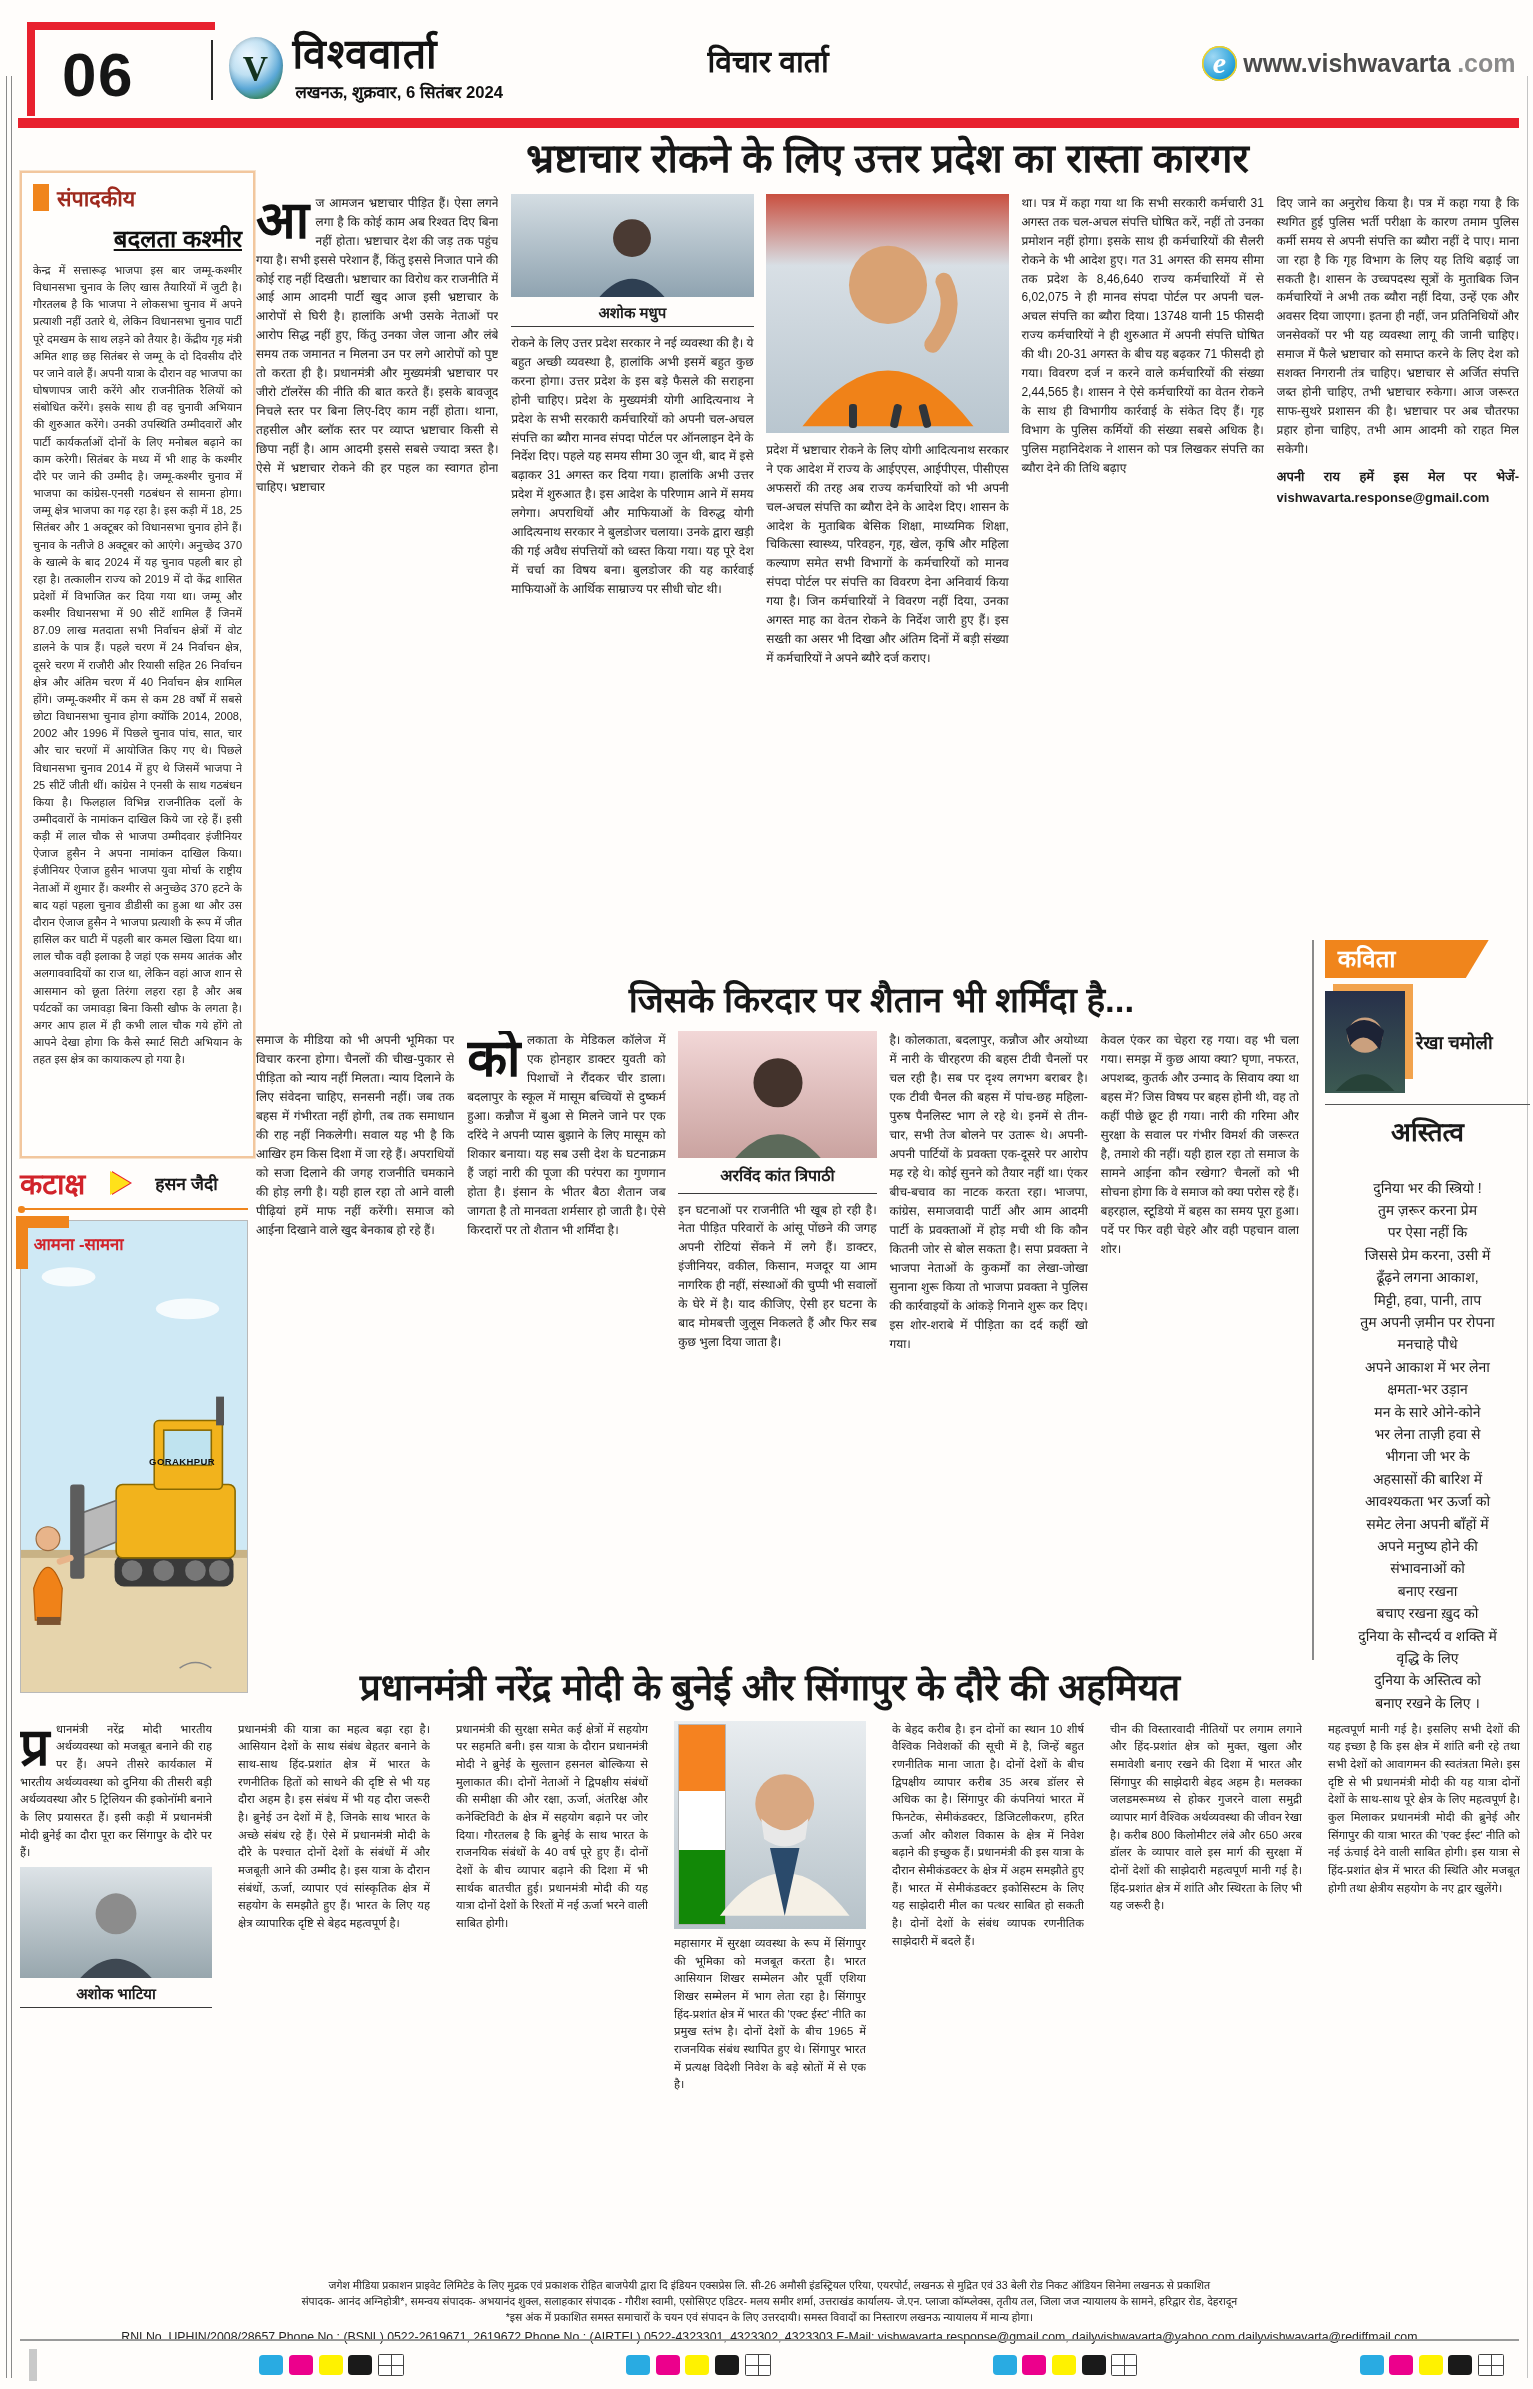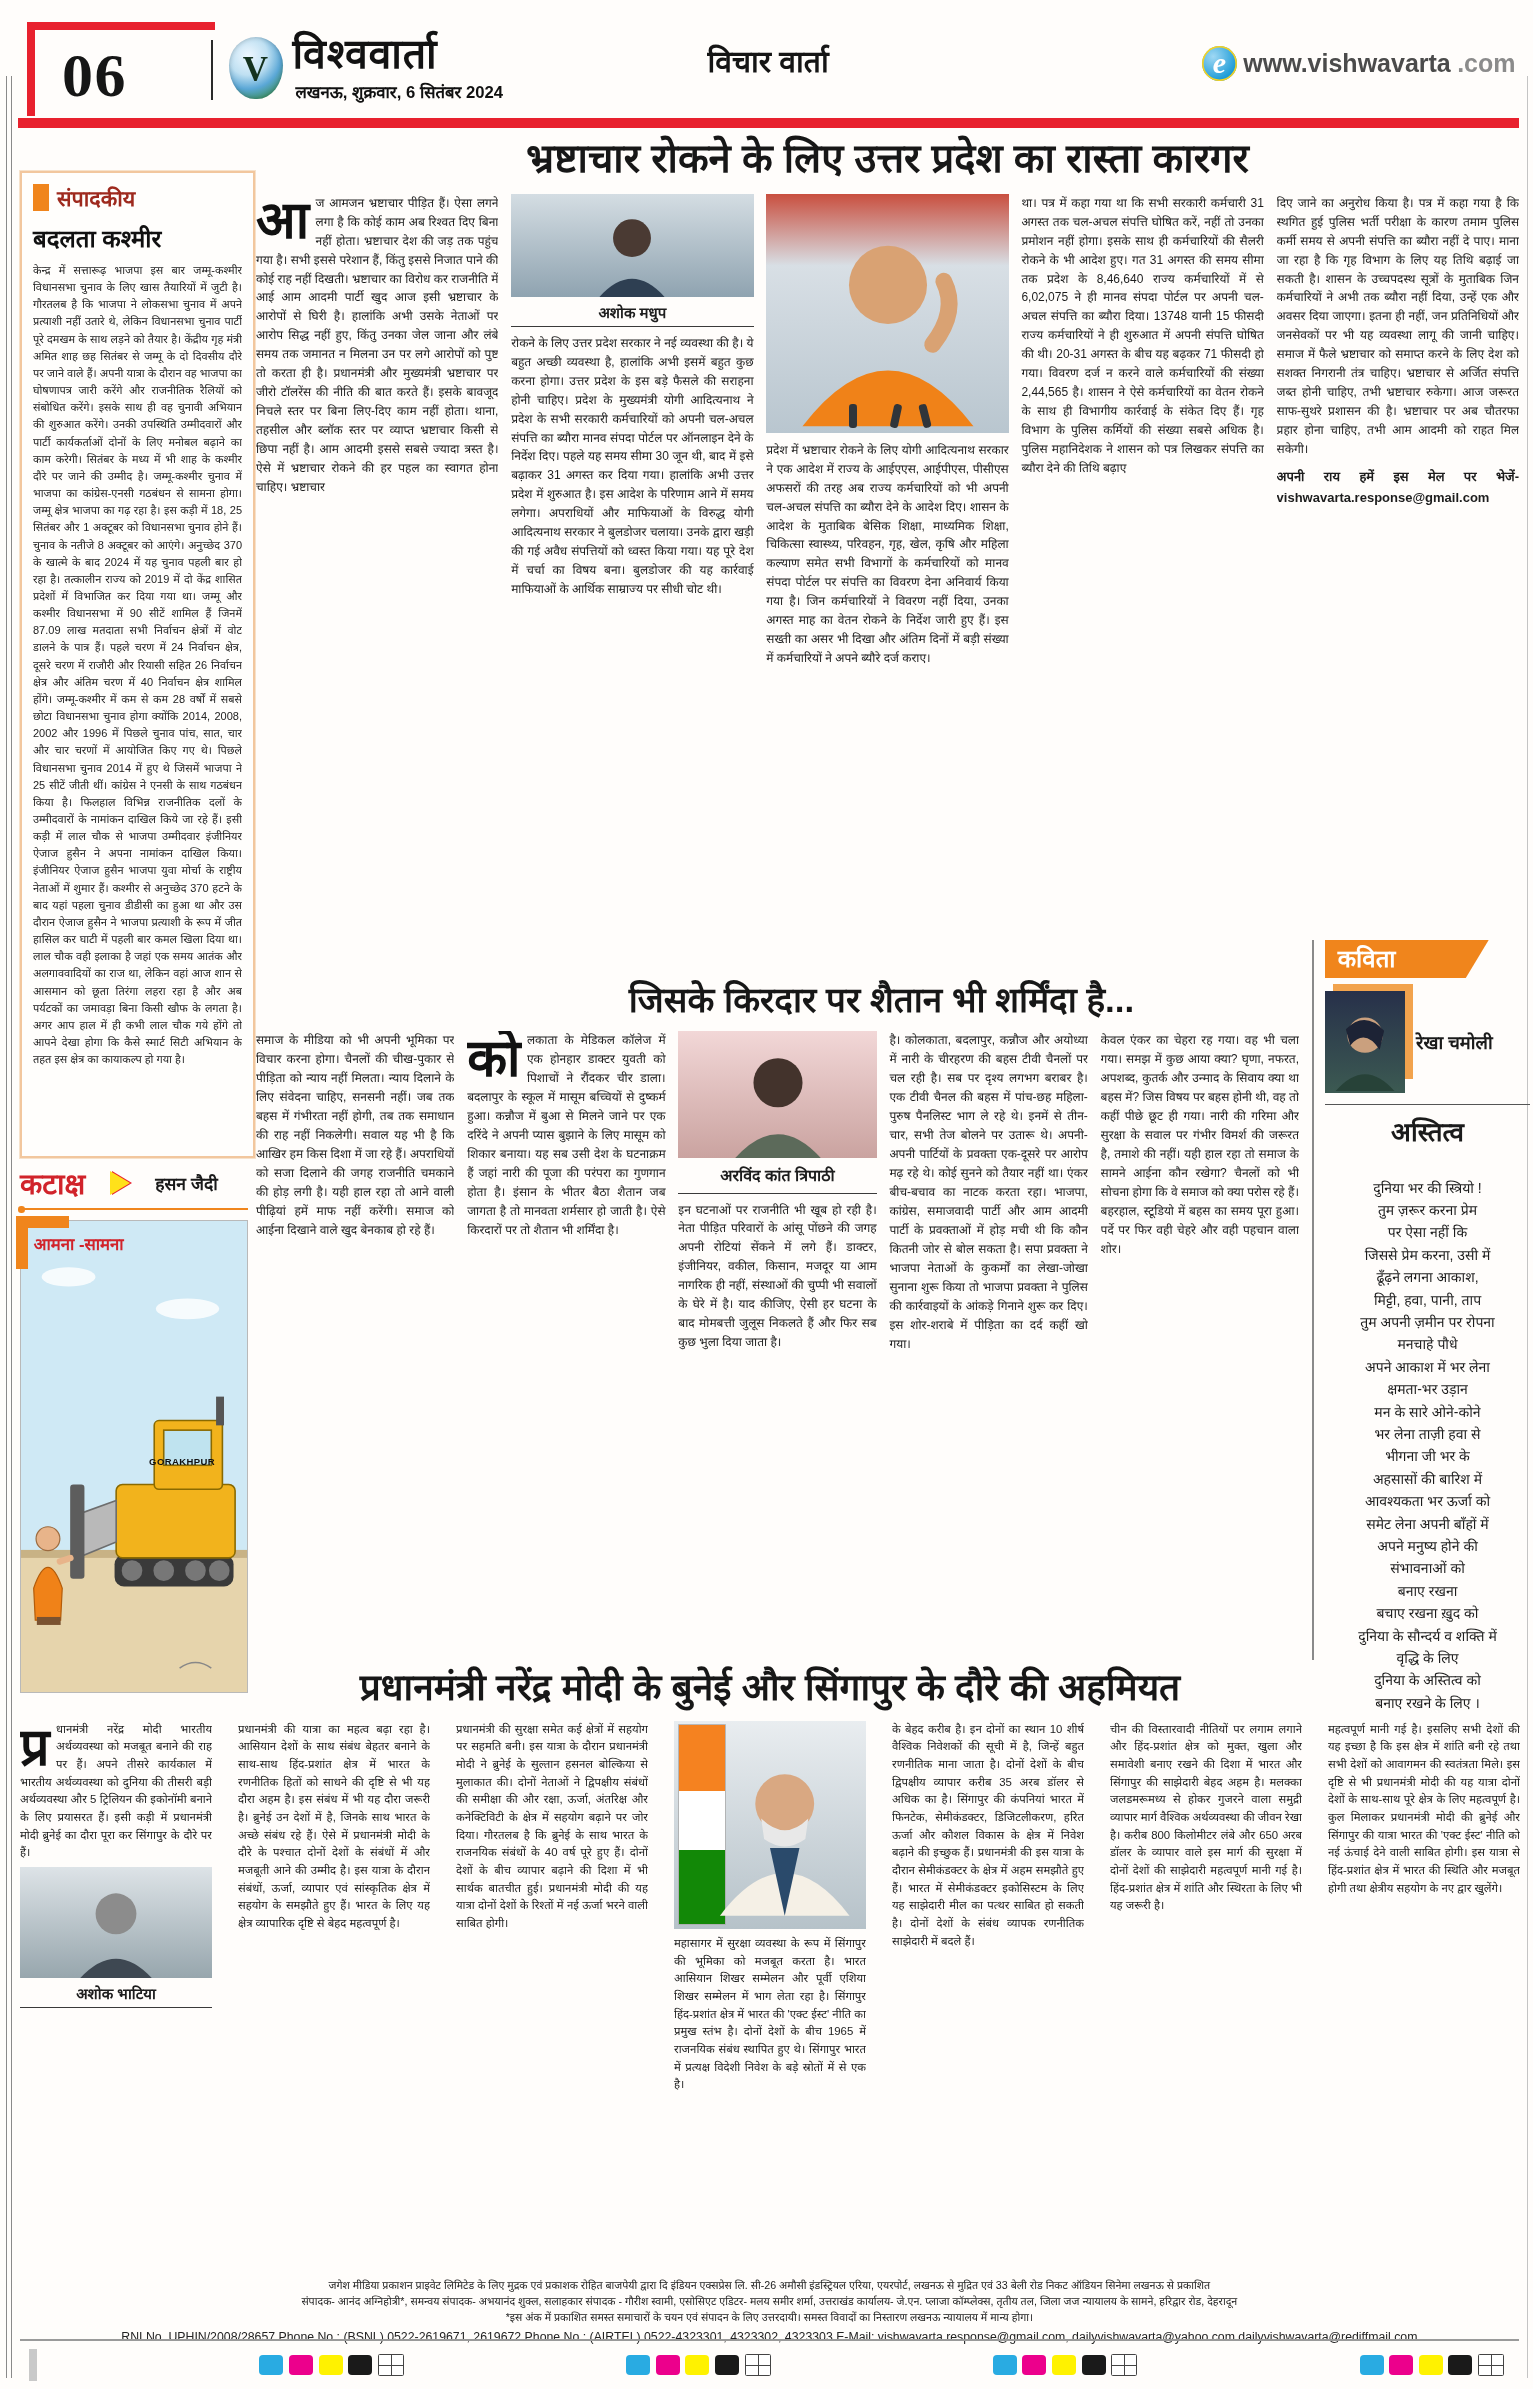--- a/index.html
+++ b/index.html
@@ -3,21 +3,21 @@
 <meta charset="utf-8">
 <style>
   html,body{margin:0;padding:0;background:#e9e9e9;}
   .page{position:relative;width:1533px;height:2389px;background:#fffdfb;font-family:"Liberation Sans",sans-serif;color:#1b1b1b;overflow:hidden;margin:0 auto;}
   .edge-left{position:absolute;left:6.4px;top:76px;bottom:11px;width:4px;border-left:1.2px solid #8a8a8a;border-right:1.2px solid #8a8a8a;}
   .edge-right{position:absolute;right:4.8px;top:76px;bottom:11px;width:0;border-left:0.8px solid #c4c4c4;}
 
   
   .header{position:absolute;left:17.5px;top:12.7px;right:14.3px;height:102px;}
   .pageno-box{position:absolute;left:9.5px;top:9.5px;width:180px;height:86px;border-top:8.7px solid #e8212e;border-left:8.7px solid #e8212e;}
-  .pageno{position:absolute;left:27px;top:14.3px;font-size:62px;font-weight:bold;line-height:1;letter-spacing:1.6px;color:#161616;font-family:Liberation Serif, serif;}
+  .pageno{position:absolute;left:27px;top:14.3px;font-size:62px;font-weight:bold;line-height:1;letter-spacing:1.6px;color:#161616;}
   .vert-div{position:absolute;left:193px;top:27px;height:60px;width:2.4px;background:#2a2a2a;}
   .globe{position:absolute;left:211px;top:24px;width:54px;height:62px;border-radius:50% 50% 48% 48%/46% 46% 54% 54%;background:radial-gradient(circle at 35% 30%,#eef7ff 0%,#bfe0f2 35%,#5aa7d6 60%,#3b8f58 85%,#2d6f44 100%);box-shadow:inset 0 0 4.8px rgba(0,0,0,.25);}
   .globe .v{position:absolute;left:50%;top:54%;transform:translate(-50%,-50%);font-size:35px;font-weight:bold;color:#14321e;font-family:"Liberation Serif",serif;}
   .masthead{position:absolute;left:275px;top:11px;font-size:41px;font-weight:bold;color:#121212;letter-spacing:0.8px;}
   .dateline{position:absolute;left:278px;top:67px;font-size:16.7px;font-weight:bold;color:#111;}
   .section-title{position:absolute;left:50%;transform:translateX(-50%);top:27px;font-size:30px;font-weight:bold;color:#151515;}
   .website{position:absolute;right:3.2px;top:33px;font-size:25px;font-weight:bold;color:#4b4b4b;display:flex;align-items:center;gap:6.4px;}
   .e-icon{display:inline-block;width:35px;height:35px;border-radius:50%;background:radial-gradient(circle at 32% 30%,#9fd8f4,#1e9cd7 70%);color:#fff;font-weight:bold;font-style:italic;font-size:30px;line-height:33px;text-align:center;font-family:"Liberation Serif",serif;box-shadow:0 0 0 1.6px #f7d11e inset;}
   .website .dotcom{color:#8b8b8b;}
   .redbar{position:absolute;left:17.5px;right:14.3px;top:118px;height:10.3px;background:#e8212e;}
@@ -38,21 +38,21 @@
   .main-art .cols{margin-top:12.7px;height:720px;}
   .ph-madhup{height:103px;background:linear-gradient(180deg,#d4dde3,#8fa3b0);}
   .ph-yogi{height:239px;margin-bottom:8px;background:linear-gradient(180deg,#c94f3f 0%,#d8dfe5 30%,#b9c6cf 100%);}
   .mic{position:absolute;bottom:4.8px;width:8px;height:24px;background:#30353a;border-radius:3.2px;}
   .mic.m1{left:34%;} .mic.m2{left:52%;transform:rotate(12deg);} .mic.m3{left:64%;transform:rotate(-14deg);}
 
   
   .edit-box{position:absolute;left:20px;top:171px;width:209px;height:964px;border:2.4px solid #f2c79e;outline:0.8px solid #f7e2cb;padding:9.5px 11px;background:#fffefc;}
   .edit-label{display:flex;align-items:center;gap:8px;font-size:21.5px;font-weight:bold;color:#9e2a1e;}
   .edit-label .sq{width:16px;height:27px;background:#f0851c;display:inline-block;}
-  .edit-title{text-align:left;font-size:24px;font-weight:bold;margin:9.5px 0 8px;color:#111;}
+  .edit-title{text-align:right;font-size:24px;font-weight:bold;margin:9.5px 0 8px;color:#111;text-decoration:underline;}
   .edit-body{font-size:11px;line-height:1.56;text-align:justify;overflow:hidden;height:843px;color:#222;}
 
   
   .kataksha{position:absolute;left:20px;top:1163px;width:228px;}
   .k-head{display:flex;align-items:center;gap:25px;}
   .k-label{font-size:29px;font-weight:bold;color:#d1232a;}
   .k-arrow{width:0;height:0;border-top:12.7px solid transparent;border-bottom:12.7px solid transparent;border-left:20.7px solid #ffe11a;position:relative;filter:drop-shadow(2.4px 0 0 #e8212e);}
   .k-author{font-size:17.5px;font-weight:bold;color:#1a1a1a;}
   .k-line{margin-top:6.4px;border-top:2px solid #f0851c;position:relative;}
   .k-line::before{content:"";position:absolute;left:-1.6px;top:-4px;width:6.4px;height:6.4px;border-radius:50%;background:#f0851c;}

